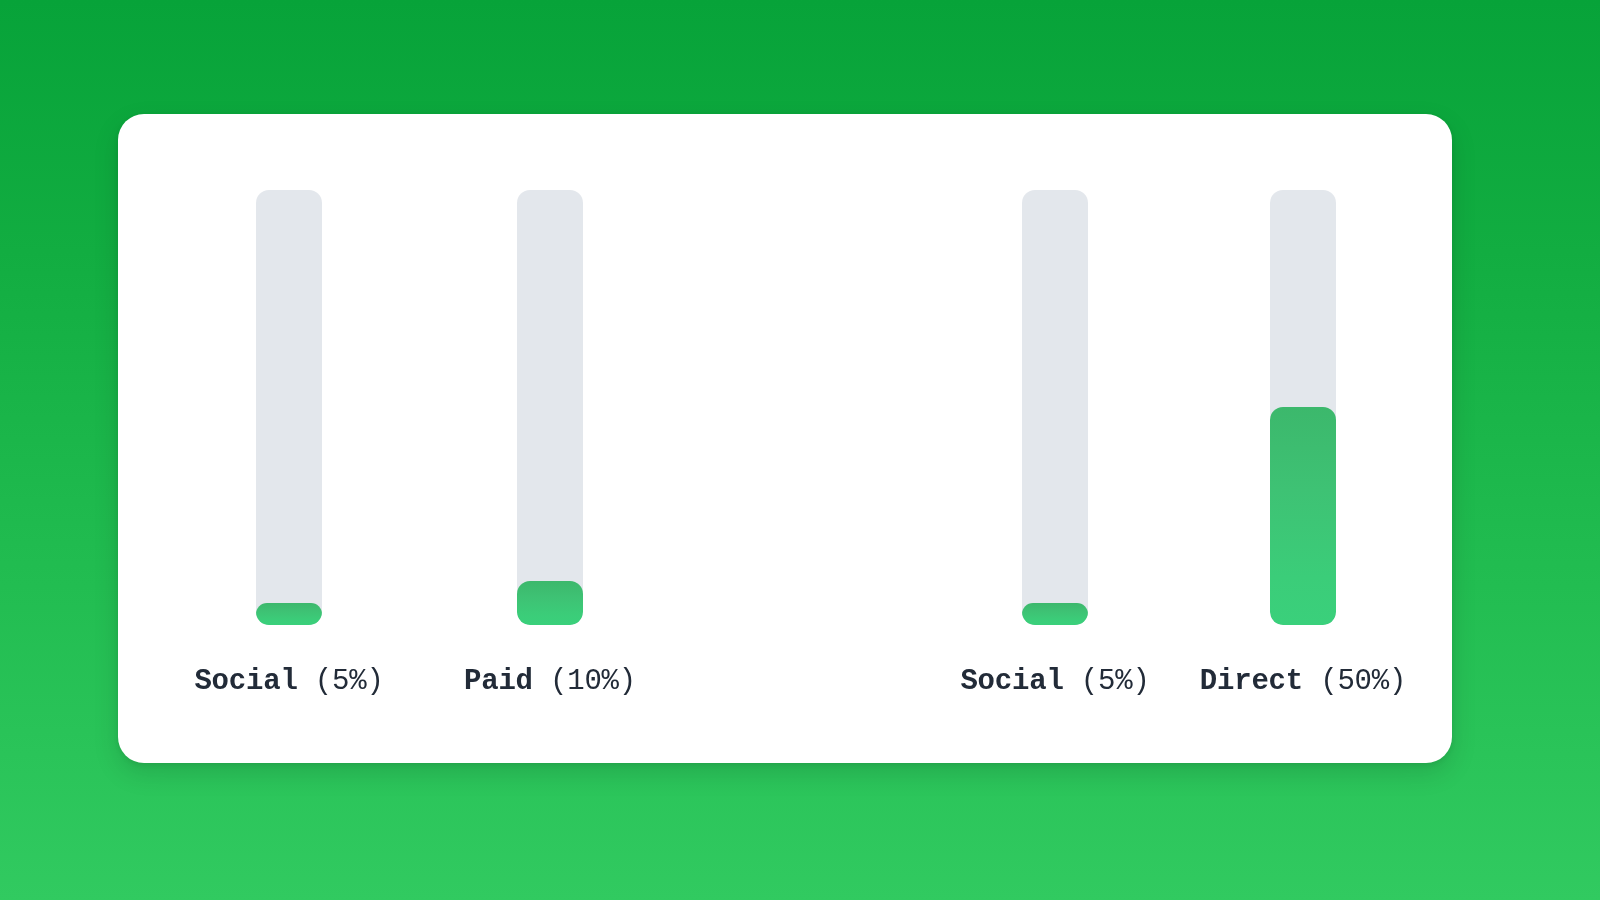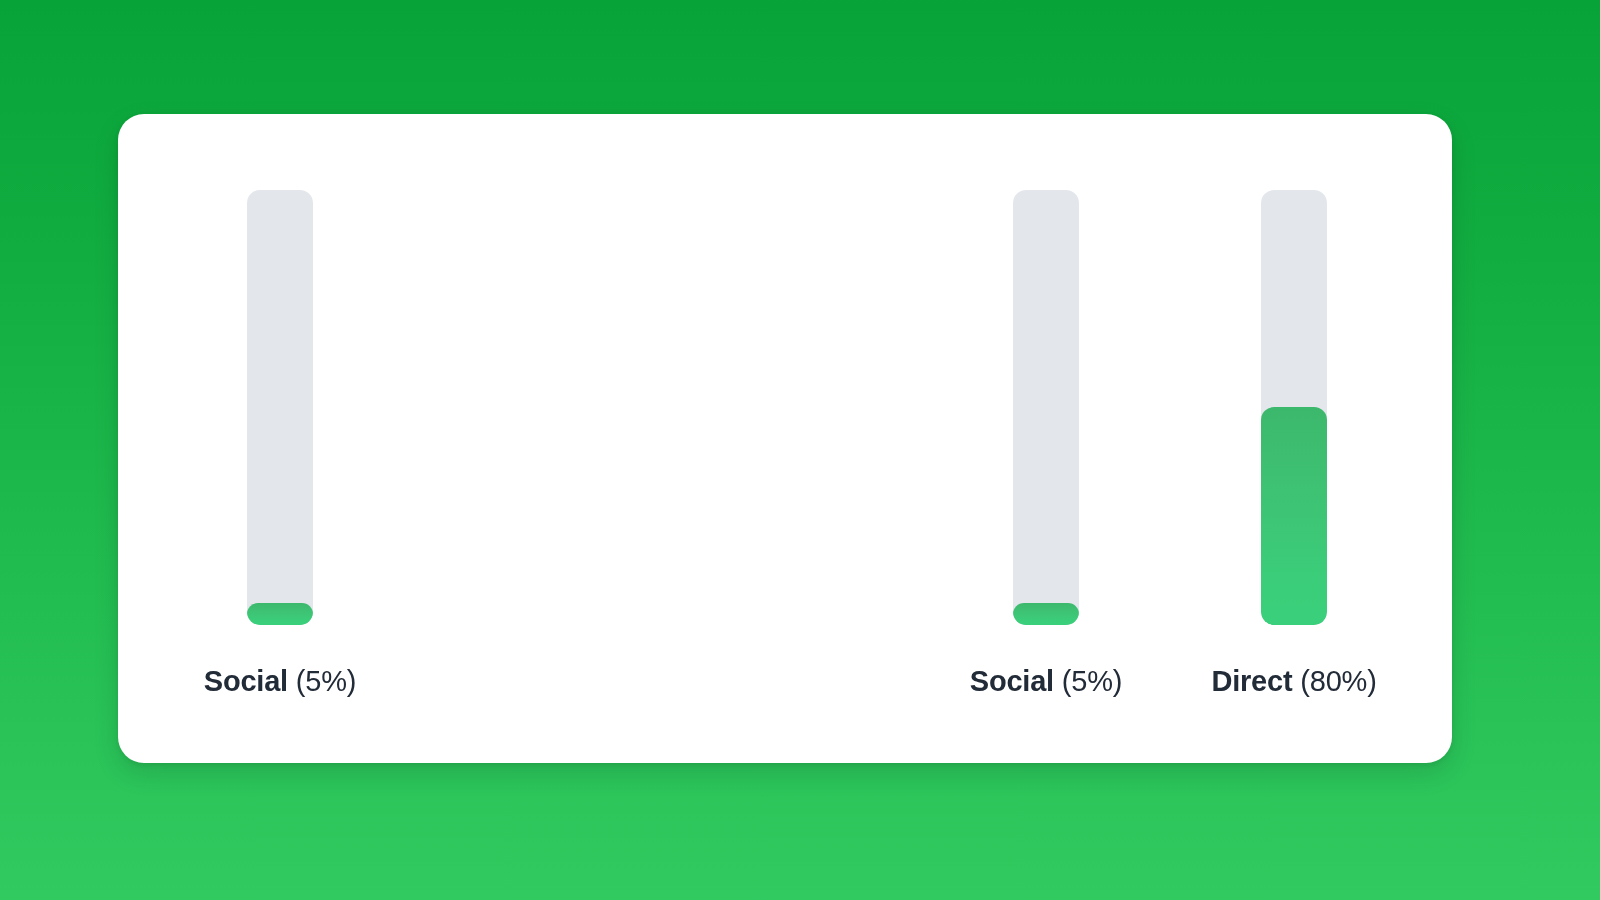--- a/index.html
+++ b/index.html
@@ -29,24 +29,25 @@
     width: 1334px;
     height: 649px;
     background: #ffffff;
     border-radius: 26px;
     box-shadow: 0 10px 26px rgba(0,0,0,0.13), 0 2px 5px rgba(0,0,0,0.07);
   }
 
   
   #plot {
     position: absolute;
-    left: 3px;
+    left: 12px;
     top: 0;
     width: 100%;
     height: 100%;
+    font-family: Liberation Mono, monospace;
   }
 
   .bar-group {
     position: absolute;
     top: 76px;              
     width: 66px;
     height: 532px;          
     display: flex;
     flex-direction: column;
     align-items: center;
@@ -95,36 +96,44 @@
 
       <div class="bar-group" style="left:126px">
         <div class="track">
           <div class="fill" style="height:22px"></div>
         </div>
         <div class="bar-label">
           <span class="name">Social</span><span> </span><span class="pct">(5%)</span>
         </div>
       </div>
 
+      <div class="bar-group" style="left:387px">
+        <div class="track">
+          <div class="fill" style="height:44px"></div>
+        </div>
+        <div class="bar-label">
+          <span class="name">Paid</span><span> </span><span class="pct">(10%)</span>
+        </div>
+      </div>
 
 
       <div class="bar-group" style="left:892px">
         <div class="track">
           <div class="fill" style="height:22px"></div>
         </div>
         <div class="bar-label">
           <span class="name">Social</span><span> </span><span class="pct">(5%)</span>
         </div>
       </div>
 
       <div class="bar-group" style="left:1140px">
         <div class="track">
           <div class="fill" style="height:218px"></div>
         </div>
         <div class="bar-label">
-          <span class="name">Direct</span><span> </span><span class="pct">(80%)</span>
+          <span class="name">Direct</span><span> </span><span class="pct">(50%)</span>
         </div>
       </div>
 
     </div>
   </div>
 
 </div>
 
 </body></html>

